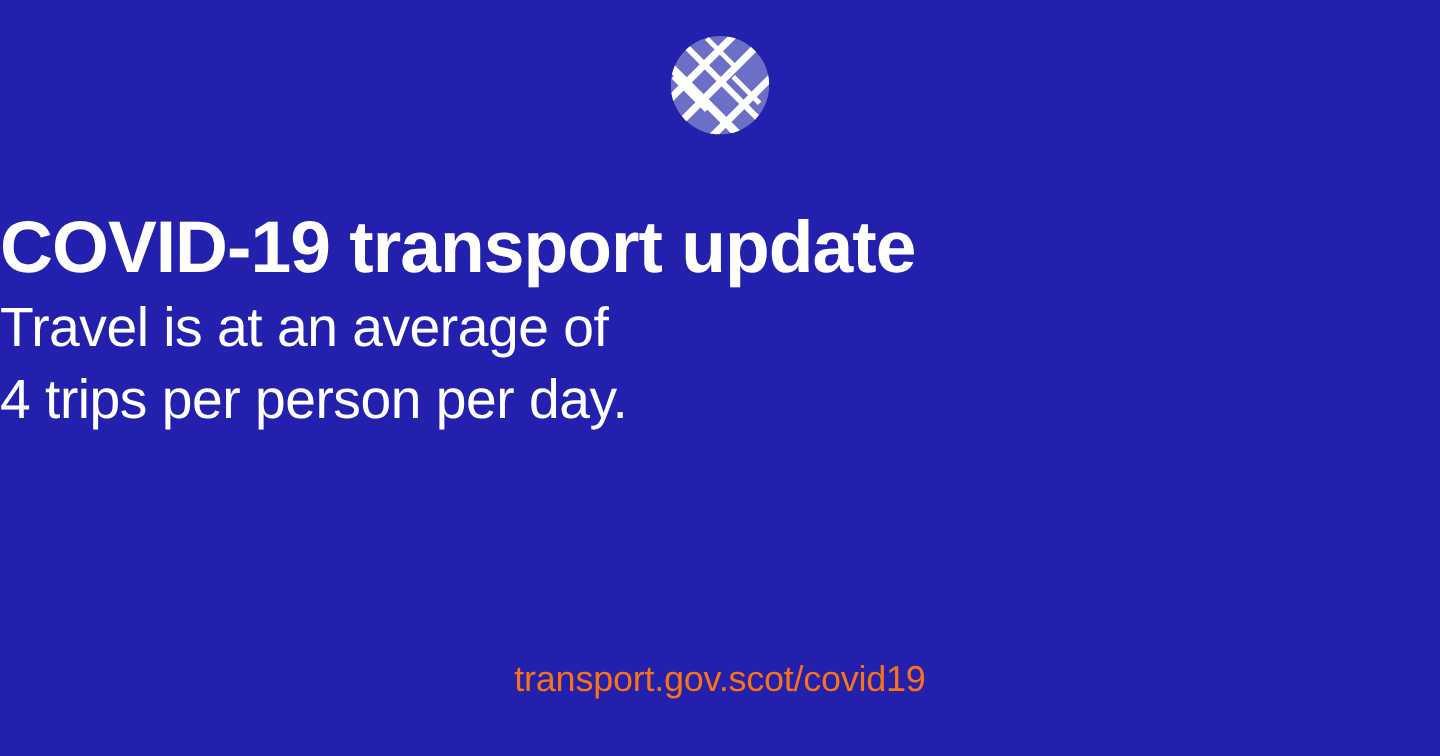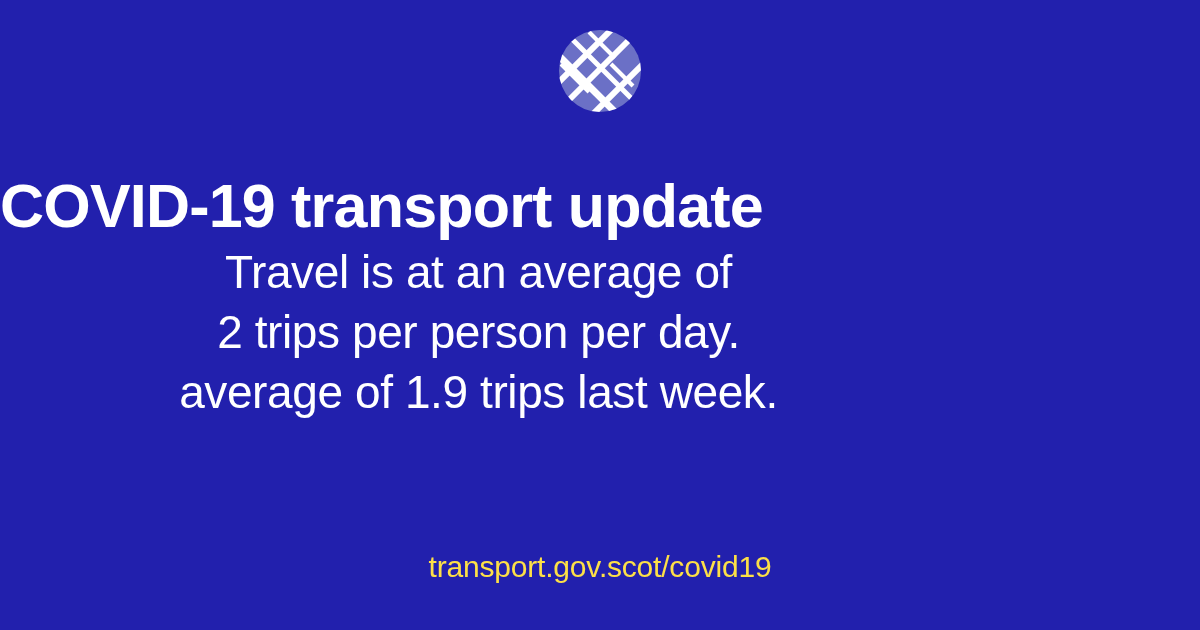--- a/index.html
+++ b/index.html
@@ -46,39 +46,39 @@
     font-size: 61px;
     line-height: 72px;
     letter-spacing: -0.8px;
     white-space: nowrap;
   }
   #message {
     position: absolute;
     top: 242px;
     left: 0;
     width: 957px;
-    text-align: center;
+    text-align: left;
     color: #ffffff;
     font-family: "Liberation Sans", sans-serif;
     font-weight: normal;
     font-size: 46px;
     line-height: 60px;
     letter-spacing: -0.4px;
   }
   #message .line {
     display: block;
     white-space: nowrap;
   }
   #url {
     position: absolute;
     top: 548px;
     left: 0;
     width: 1200px;
     text-align: center;
-    color: #fde047;
+    color: #f97316;
     font-family: "Liberation Sans", sans-serif;
     font-weight: normal;
     font-size: 30px;
     line-height: 38px;
     letter-spacing: -0.2px;
     white-space: nowrap;
   }
 </style>
 </head>
 <body>
@@ -103,19 +103,18 @@
         <line x1="30" y1="2" x2="56" y2="28" stroke-width="4"></line>
         <line x1="52" y1="34" x2="74" y2="56" stroke-width="4"></line>
       </g>
     </svg>
   </div>
 
   <h1 id="title">COVID-19 transport update</h1>
 
   <div id="message">
     <span class="line">Travel is at an average of</span>
-    <span class="line">2 trips per person per day.</span>
-    <span class="line">average of 1.9 trips last week.</span>
+    <span class="line">4 trips per person per day.</span>
   </div>
 
   <div id="url">transport.gov.scot/covid19</div>
 
 </div>
 
 </body></html>

